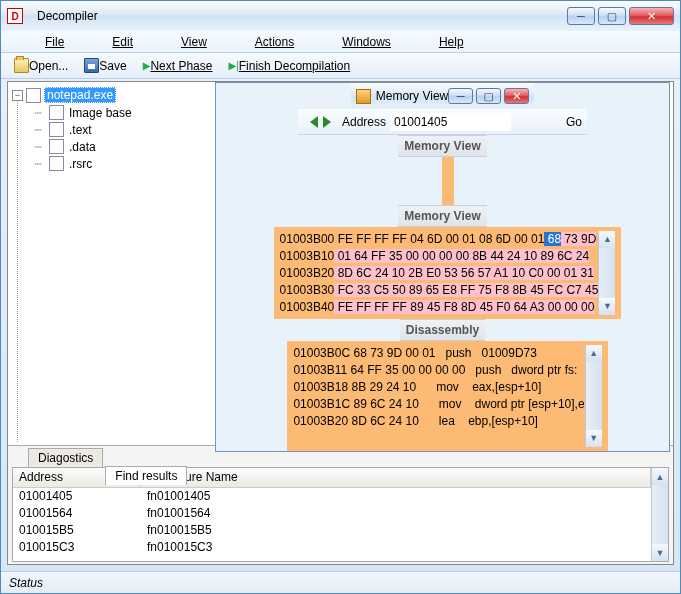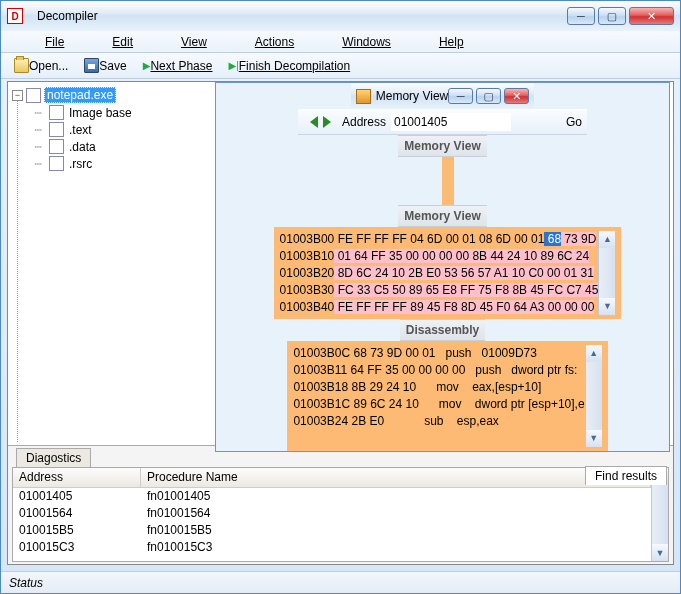--- a/index.html
+++ b/index.html
@@ -62,21 +62,21 @@
 .panel-body.mem1{height:48px;}
 .panel-body.mem2{height:92px;display:flex;}
 .panel-body.dis{flex:1;display:flex;}
 .scroll-v{width:17px;background:linear-gradient(90deg,#e8eef6,#d6e1ef);border-left:1px solid #bcc9db;display:flex;flex-direction:column;}
 .scroll-v .arr{height:17px;display:flex;align-items:center;justify-content:center;font-size:9px;color:#4a6a94;background:linear-gradient(#f6f9fd,#d5e2f1);}
 .scroll-v .track{flex:1;}
 .mem-line .hl{background:#ffc0cb;}
 .mem-line .sel{background:#2a74d0;color:#fff;}
 
 .tabs-area{height:118px;display:flex;flex-direction:column;background:#f4f4f4;}
-.tabs{display:flex;padding:2px 4px 0 8px;justify-content:space-between;}
+.tabs{display:flex;padding:2px 4px 0 20px;}
 .tab{padding:2px 9px;background:#ece9e2;border:1px solid #aaa;border-bottom:none;margin-right:2px;}
 .tab.active{background:#fff;position:relative;top:18px;}
 .tab-body{flex:1;background:#fff;border:1px solid #aaa;margin:0 4px 2px 4px;display:flex;}
 .list-hdr{display:flex;background:linear-gradient(#fcfcfc,#ece9e2);border-bottom:1px solid #ccc;height:20px;}
 .list-col{padding:2px 6px;border-right:1px solid #ccc;}
 .list-col.addr{width:128px;}
 .list-col.proc{flex:1;}
 .list-body{flex:1;overflow:hidden;}
 .list-row{display:flex;height:17px;}
 .list-row .c{padding:1px 6px;}
@@ -183,21 +183,21 @@
         <div class="panel-body mem1"></div>
 
         <div class="panel-hdr">Memory View</div>
         <div class="panel-body mem2">
           <div style="flex:1" id="hex-rows"><div class="mem-line">01003B00<span> FE FF FF FF 04 6D 00 01 08 6D 00 01</span><span class="sel"> 68</span><span class="hl"> 73 9D</span></div><div class="mem-line">01003B10<span></span><span class="hl"> 01 64 FF 35 00 00 00 00 8B 44 24 10 89 6C 24</span></div><div class="mem-line">01003B20<span></span><span class="hl"> 8D 6C 24 10 2B E0 53 56 57 A1 10 C0 00 01 31</span></div><div class="mem-line">01003B30<span></span><span class="hl"> FC 33 C5 50 89 65 E8 FF 75 F8 8B 45 FC C7 45</span></div><div class="mem-line">01003B40<span></span><span class="hl"> FE FF FF FF 89 45 F8 8D 45 F0 64 A3 00 00 00</span></div></div>
           <div class="scroll-v"><div class="arr">▲</div><div class="track"></div><div class="arr">▼</div></div>
         </div>
 
         <div class="panel-hdr">Disassembly</div>
         <div class="panel-body dis">
-          <div style="flex:1" id="dis-rows"><div>01003B0C 68 73 9D 00 01   push   01009D73</div><div>01003B11 64 FF 35 00 00 00 00   push   dword ptr fs:</div><div>01003B18 8B 29 24 10      mov    eax,[esp+10]</div><div>01003B1C 89 6C 24 10      mov    dword ptr [esp+10],e</div><div>01003B24 2B E0            sub    esp,eax</div></div>
+          <div style="flex:1" id="dis-rows"><div>01003B0C 68 73 9D 00 01   push   01009D73</div><div>01003B11 64 FF 35 00 00 00 00   push   dword ptr fs:</div><div>01003B18 8B 29 24 10      mov    eax,[esp+10]</div><div>01003B1C 89 6C 24 10      mov    dword ptr [esp+10],e</div><div>01003B20 8D 6C 24 10      lea    ebp,[esp+10]</div></div>
           <div class="scroll-v"><div class="arr">▲</div><div class="track"></div><div class="arr">▼</div></div>
         </div>
       </div>
 
     </div>
 
     <div class="tabs-area">
       <div class="tabs">
         <div class="tab">Diagostics</div>
         <div class="tab active">Find results</div>

